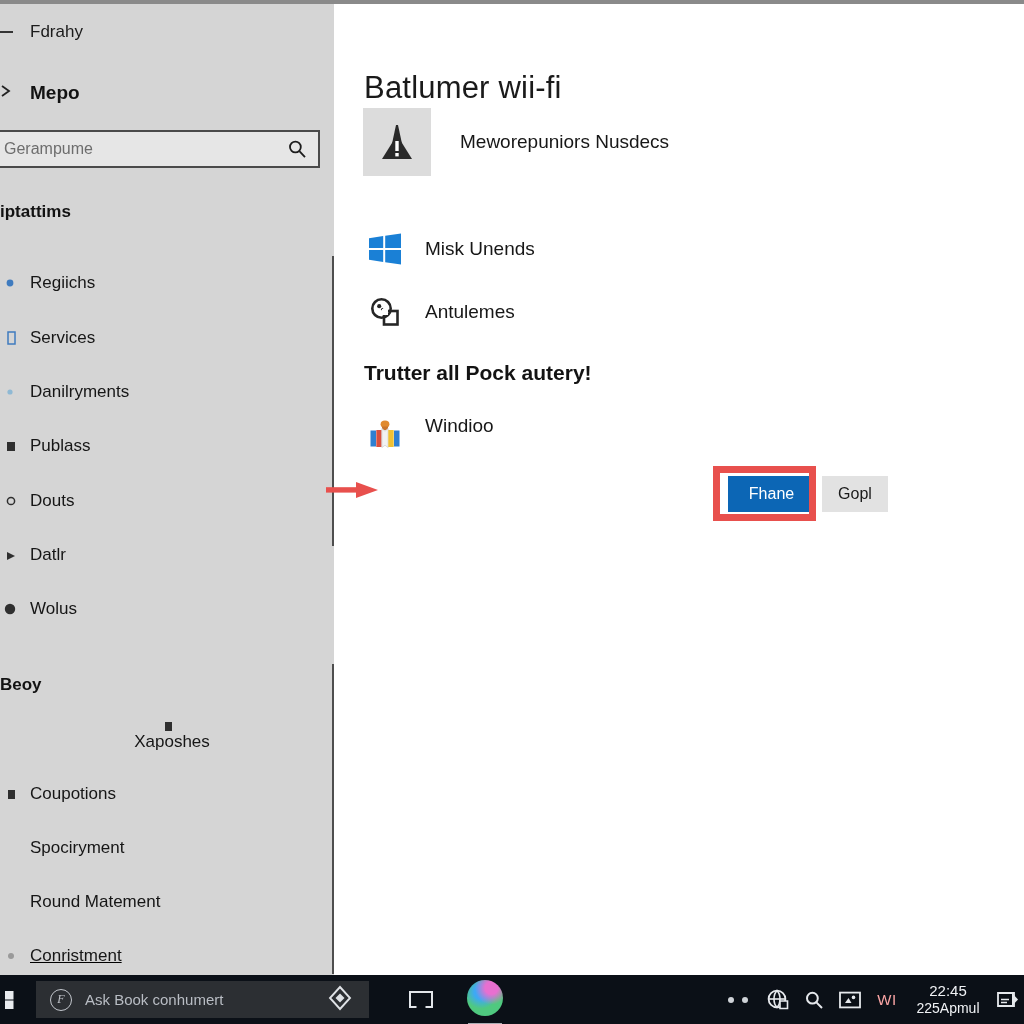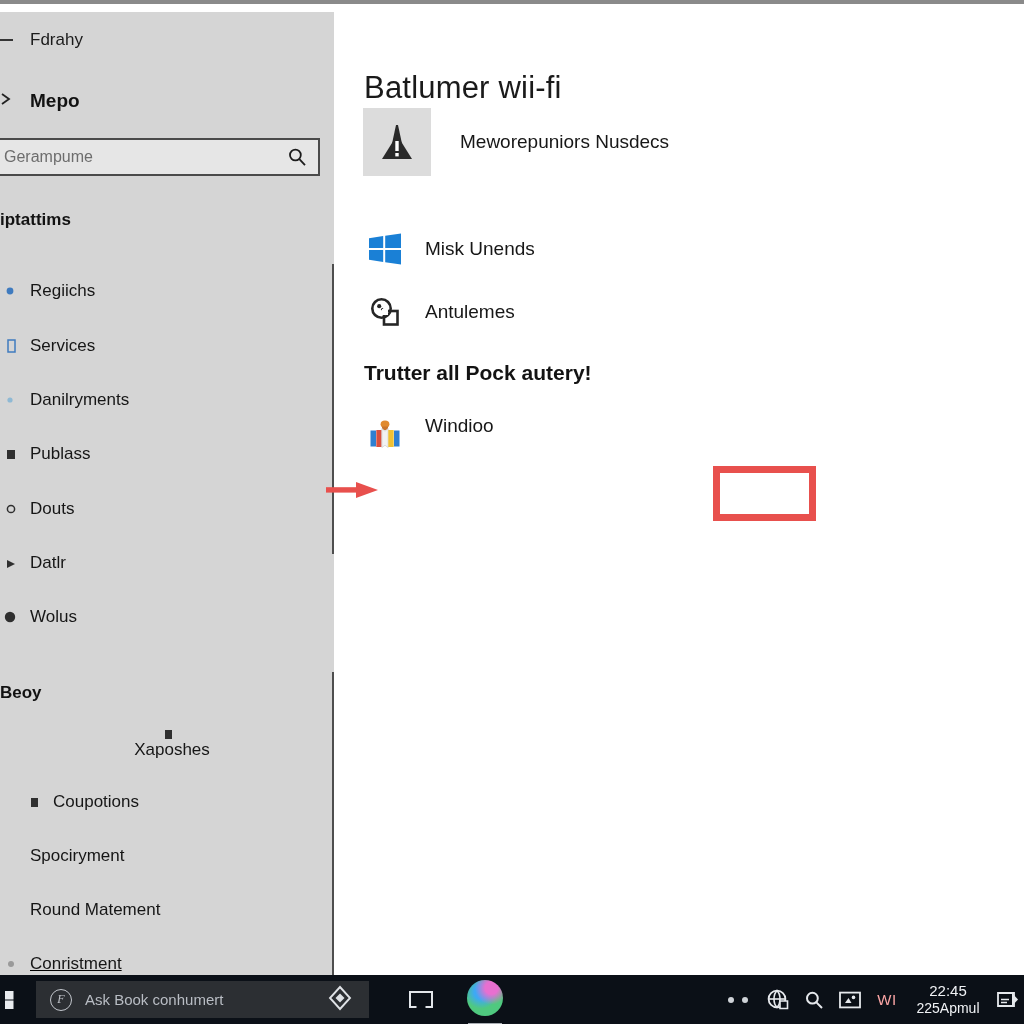--- a/index.html
+++ b/index.html
@@ -42,21 +42,21 @@
   .winbtn {
     width: 52px; height: 42px;
     display: flex; align-items: center; justify-content: center;
     color: #1d1d1d;
   }
   .winbtn svg { display: block; }
 
   
   .sidebar {
     position: absolute;
-    left: 0; top: 12px;
+    left: 0; top: 4px;
     width: 334px; height: 971px;
     background: #d5d5d5;
     overflow: hidden;
   }
   .side-back {
     position: absolute;
     left: -10px; top: 8px;
     width: 180px; height: 40px;
     display: flex; align-items: center; gap: 14px;
     padding-left: 8px;
@@ -454,21 +454,21 @@
 
       <div class="nav-item" style="top:716px;flex-direction:column;">
         <span class="ico">
           <svg width="12" height="12" viewBox="0 0 12 12">
               <rect x="4" y="2" width="7" height="9" fill="#2f2f2f"></rect>
             </svg>
         </span>
         <span class="label">Xaposhes</span>
       </div>
 
-      <div class="nav-item" style="top:770px;padding-left:23px;">
+      <div class="nav-item" style="top:770px;">
         <span class="ico">
           <svg width="12" height="12" viewBox="0 0 12 12">
               <rect x="4" y="2" width="7" height="9" fill="#2f2f2f"></rect>
             </svg>
         </span>
         <span class="label">Coupotions</span>
       </div>
 
       <div class="nav-item" style="top:824px;">
         <span class="ico"></span>
@@ -544,20 +544,24 @@
             <rect x="3.5" y="13.5" width="5.5" height="16" fill="#2f7fd0"></rect>
             <rect x="9.3" y="13.0" width="5.4" height="17" fill="#d94f3d"></rect>
             <path d="M14.9 11.5 L18 14.2 L21.1 11.5 L21.1 30.5 L18 28.3 L14.9 30.5 Z" fill="#f2f2f2" stroke="#d0d0d0" stroke-width="0.8"></path>
             <rect x="21.3" y="13.0" width="5.4" height="17" fill="#f0c132"></rect>
             <rect x="27.0" y="13.5" width="5.5" height="16" fill="#2f7fd0"></rect>
           </svg>
         </span>
         <span class="label">Windioo</span>
       </div>
 
+      <div class="btn-row">
+        <button class="btn-primary">Fhane</button>
+        <button class="btn-secondary">Gopl</button>
+      </div>
 
       <div class="highlight-box"></div>
     </div>
 
     <div class="arrow-anno">
       <svg width="56" height="18" viewBox="0 0 56 18">
         <rect x="0" y="6.2" width="34" height="5.4" fill="#e8504d"></rect>
         <path d="M30 1 L52 9 L30 17 Z" fill="#e8504d"></path>
       </svg>
     </div>

